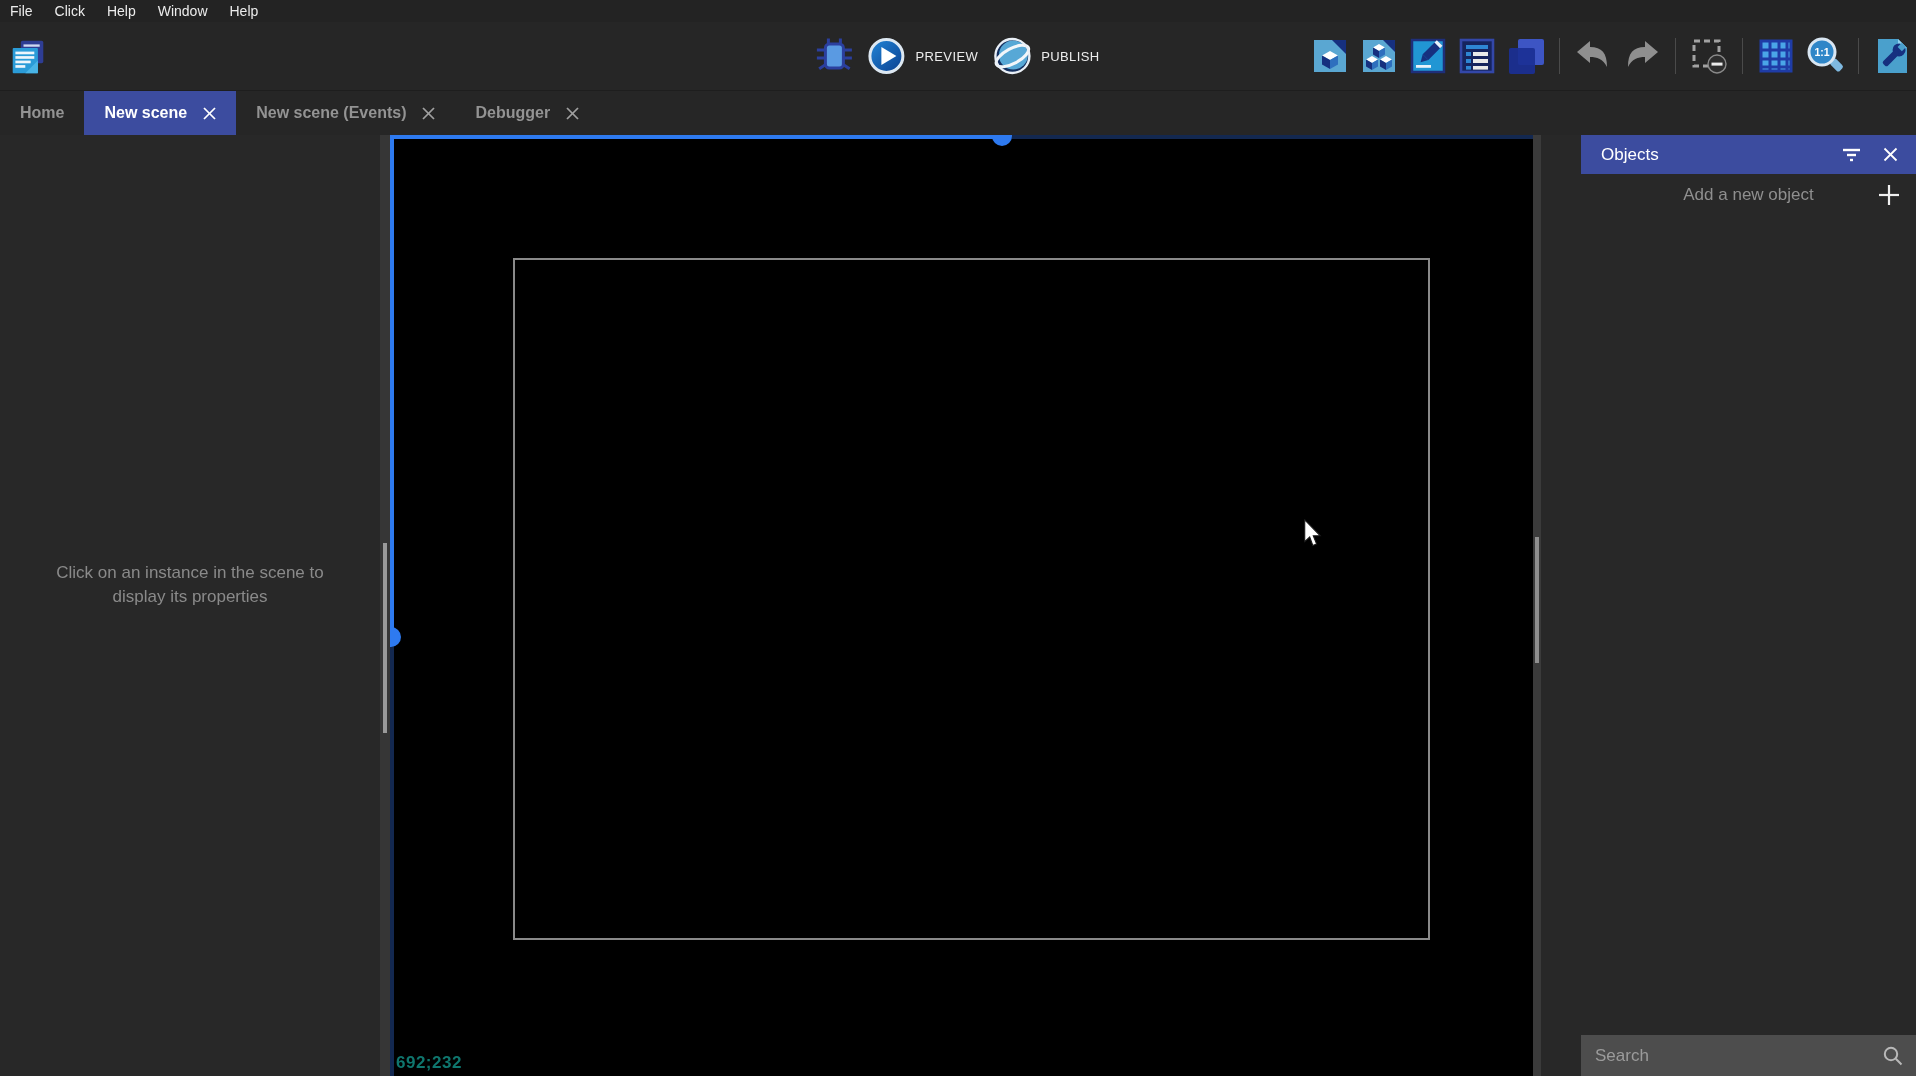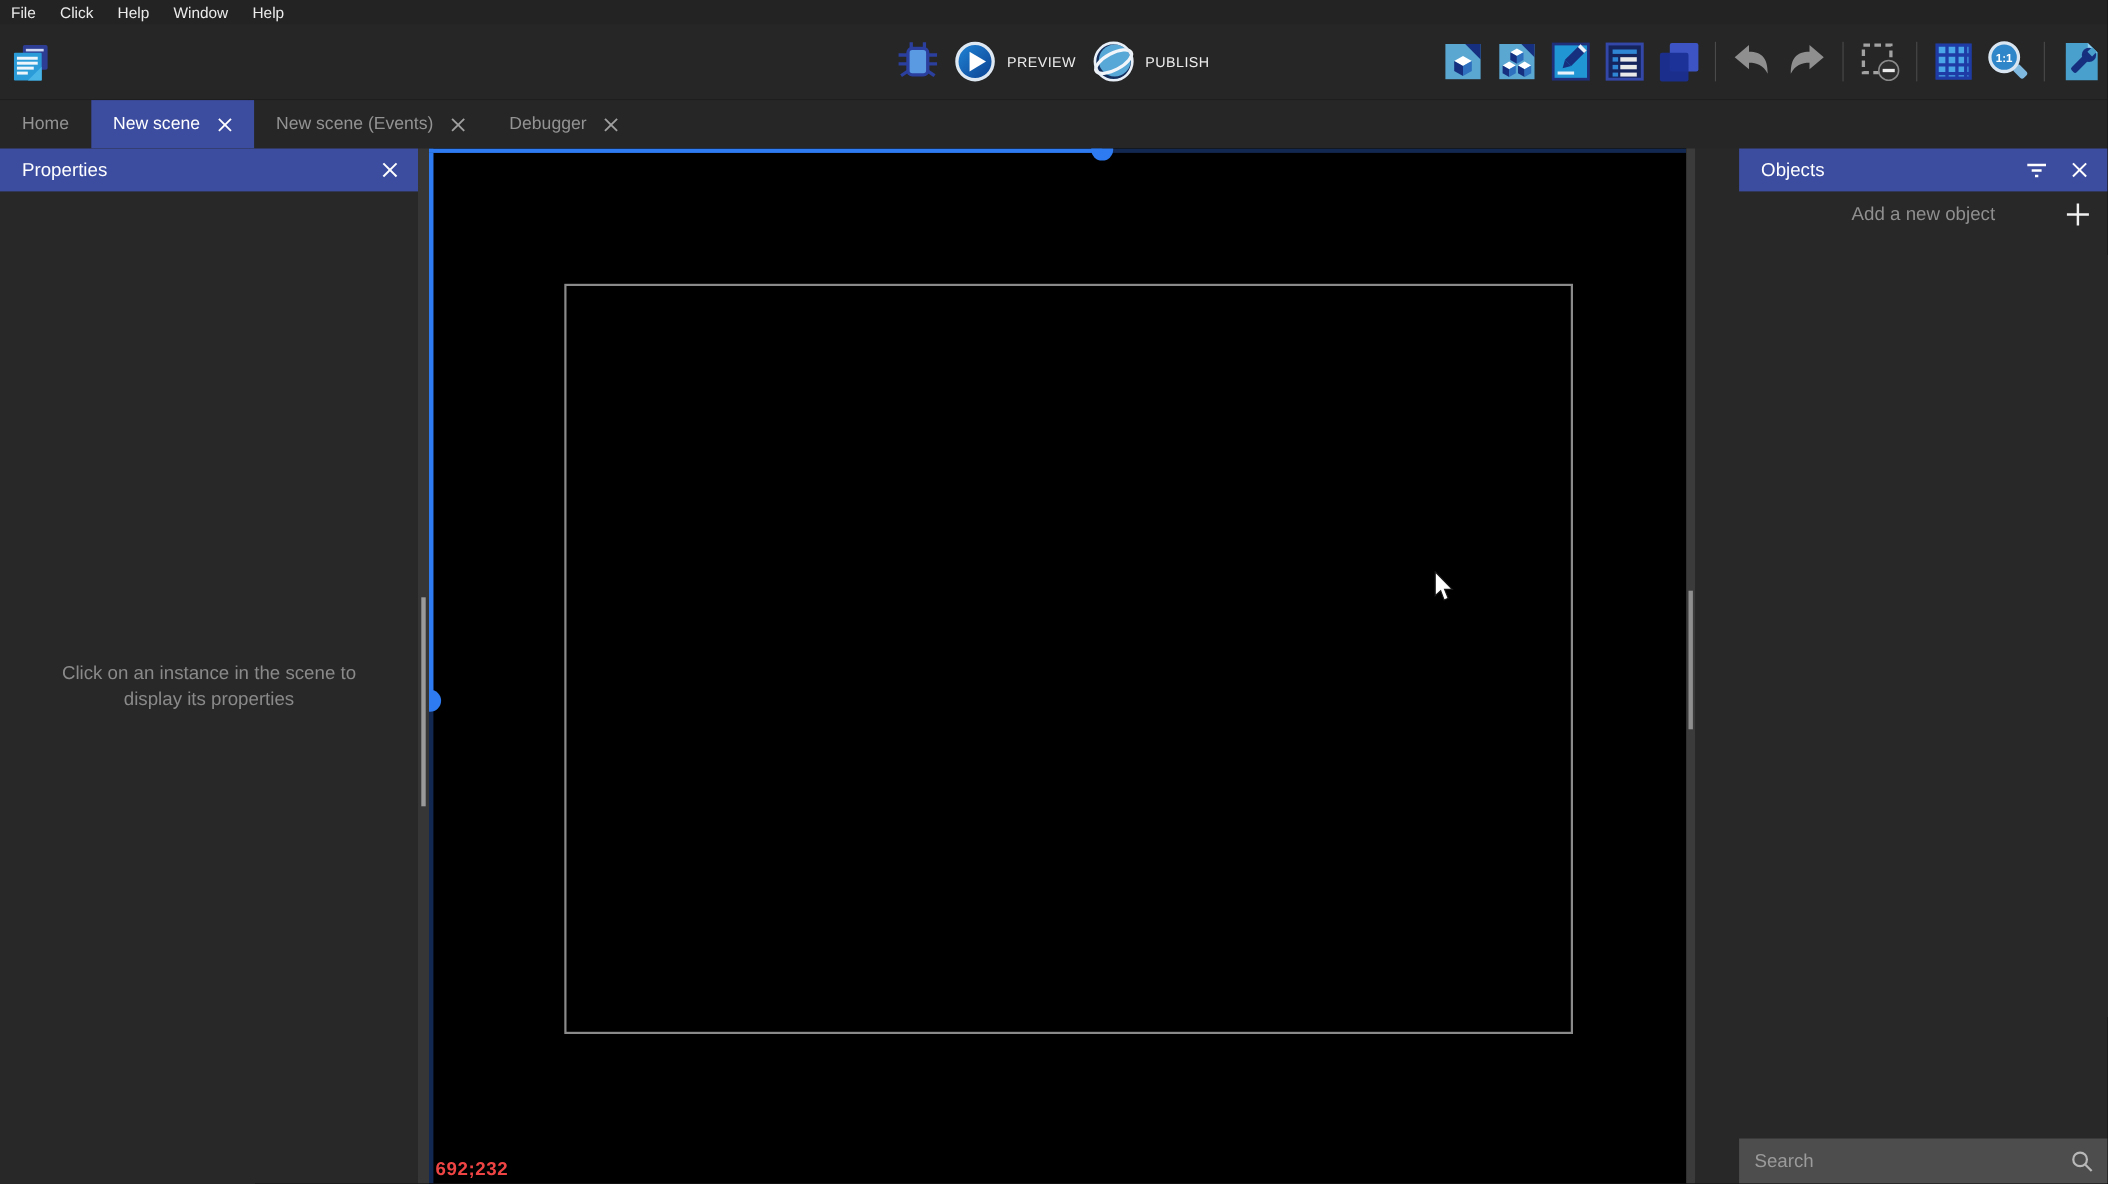--- a/index.html
+++ b/index.html
@@ -25,21 +25,21 @@
   .tb-label { font-size:13px; color:#ececec; letter-spacing:.4px; font-family:"Liberation Sans",sans-serif; }
   .toolbar-right { position:absolute; right:4px; top:50%; transform:translateY(-50%);
                    display:flex; align-items:center; gap:9px; }
   .tb-icon { width:40px; height:40px; display:flex; align-items:center; justify-content:center;
              background:none; border:none; cursor:pointer; padding:0; }
   .tb-sep { width:1px; height:36px; background:#4a4a4a; margin:0 4px; }
 
   
   .tabbar { height:45px; background:#262626; border-top:1px solid #1e1e1e; display:flex; }
   .tab { display:flex; align-items:center; gap:16px; padding:0 20px; font-size:16px;
-         color:#939393; cursor:pointer; }
+         color:#939393; cursor:pointer;font-weight:bold; }
   .tab.active { background:#3c4c9f; color:#ffffff; }
   .tab .tab-close { display:flex; color:#a0a0a0; cursor:pointer; }
   .tab.active .tab-close { color:#ffffff; }
 
   
   .main { display:flex; height:941px; }
 
   .panel { background:#282828; display:flex; flex-direction:column; }
   .panel-header { height:39px; background:#3c4c9f; display:flex; align-items:center;
                   padding:0 14px 0 20px; flex:none; }
@@ -62,21 +62,21 @@
   .scroll-track-top .fill { position:absolute; left:0; top:0; height:4px; width:612px; background:#2e7af0; }
   .scroll-dot-top { position:absolute; left:602px; top:-9px; width:20px; height:20px;
                     border-radius:50%; background:#2e7af0; }
   .scroll-track-left { position:absolute; top:0; bottom:0; left:0; width:4px; background:#132850; }
   .scroll-track-left .fill { position:absolute; left:0; top:0; width:4px; height:502px; background:#2e7af0; }
   .scroll-dot-left { position:absolute; left:-9px; top:492px; width:20px; height:20px;
                      border-radius:50%; background:#2e7af0; }
   .frame { position:absolute; left:123px; top:123px; width:917px; height:682px;
            border:2px solid #8a8a8a; }
   .coords { position:absolute; left:6px; bottom:3px; font-size:17px; font-weight:700;
-            color:#ef4444; letter-spacing:.5px; }
+            color:#0f766e; letter-spacing:.5px; }
   .cursor { position:absolute; left:913px; top:384px; }
 
   .objects-panel { width:375px;padding-left:40px; }
   .add-row { height:42px; display:flex; align-items:center; justify-content:center;
              position:relative; cursor:pointer; }
   .add-label { color:#8f8f8f; font-size:17px; }
   .add-plus { position:absolute; right:16px; top:50%; transform:translateY(-50%);
               background:none; border:none; cursor:pointer; display:flex; }
   .objects-body { flex:1; }
   .search-bar { height:41px; background:#4d4d4d; display:flex; align-items:center;
@@ -299,29 +299,20 @@
           <line x1="1" y1="1" x2="12" y2="12" stroke="currentColor" stroke-width="1.7"></line>
           <line x1="12" y1="1" x2="1" y2="12" stroke="currentColor" stroke-width="1.7"></line>
         </svg>
     </span>
   </div>
 </div>
 
 <div class="main">
 
   <div class="panel props-panel">
-    <div class="panel-header">
-      <span class="panel-title">Properties</span>
-      <button class="header-btn">
-        <svg width="15" height="15" viewBox="0 0 15 15">
-            <line x1="1.5" y1="1.5" x2="13.5" y2="13.5" stroke="currentColor" stroke-width="1.8"></line>
-            <line x1="13.5" y1="1.5" x2="1.5" y2="13.5" stroke="currentColor" stroke-width="1.8"></line>
-          </svg>
-      </button>
-    </div>
     <div class="props-body">
       <div class="empty-msg">Click on an instance in the scene to display its properties</div>
     </div>
   </div>
 
   <div class="gutter-left">
     <div class="thumb"></div>
   </div>
 
   <div class="canvas">

